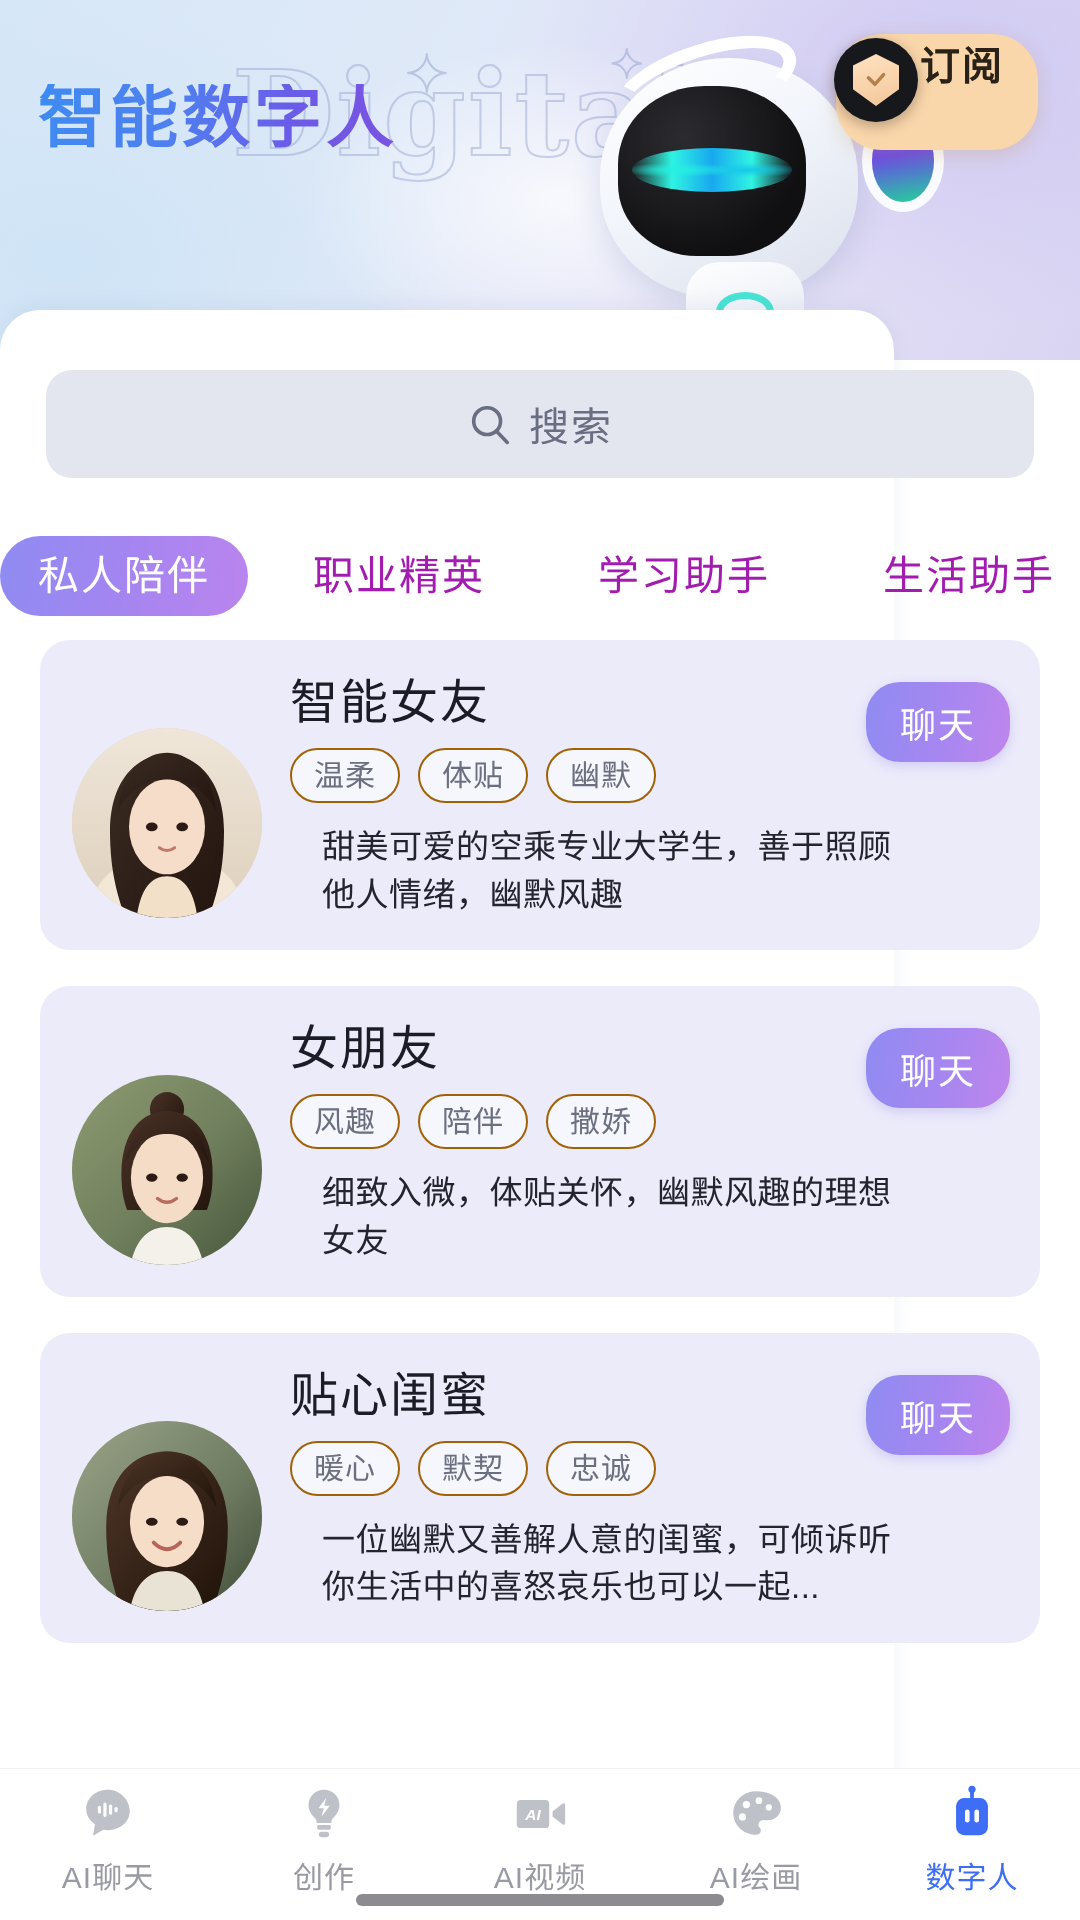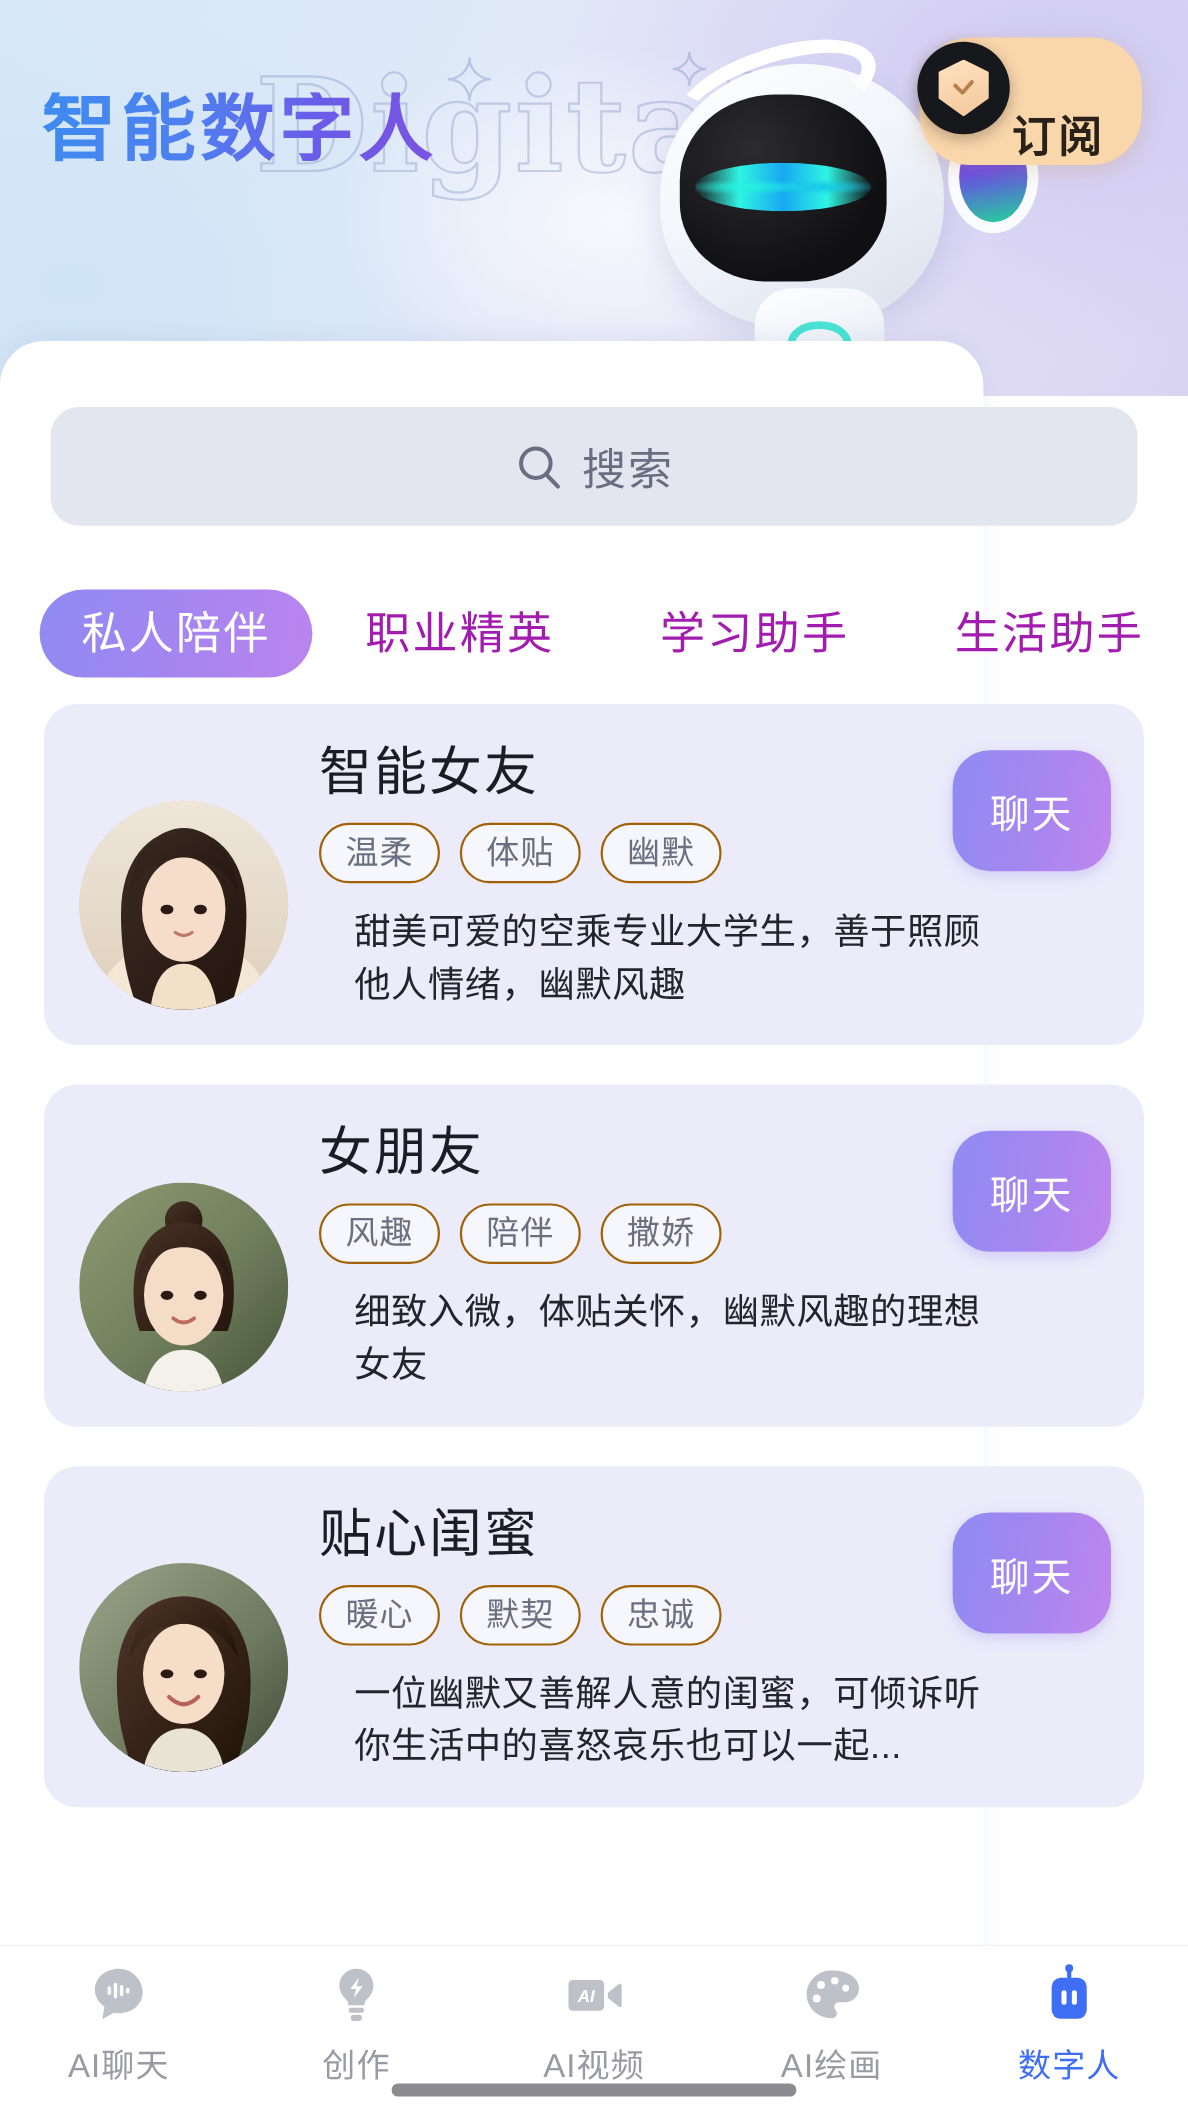--- a/index.html
+++ b/index.html
@@ -144,21 +144,21 @@
     border-radius: 50%;
   }
 
   
   .subscribe {
     position: absolute;
     left: 836px; top: 34px;
     height: 116px;
     padding: 0 34px 0 84px;
     display: flex;
-    align-items: flex-end;
+    align-items: flex-start;
     border-radius: 46px;
     background: #fad6ab;
     color: #2a2218;
     font-size: 40px;
     font-weight: 700;
     letter-spacing: 2px;
     box-shadow: 0 6px 18px rgba(190,140,70,.22);
     cursor: pointer;
   }
   .subscribe-badge {
@@ -214,22 +214,21 @@
   }
 
   
   .tabs {
     position: absolute;
     left: 0; top: 218px;
     width: 1080px;
     height: 96px;
     display: flex;
     align-items: center;
-    gap: 0;
-    padding-left: 36px;
+    gap: 17px;
     overflow: hidden;
   }
   .tab {
     flex: 0 0 auto;
     font-size: 41px;
     color: #a21caf;
     letter-spacing: 2px;
     padding: 0 48px;
     height: 80px;
     line-height: 80px;
@@ -313,21 +312,21 @@
     margin-left: 32px;
   }
   .chat-btn {
     position: absolute;
     right: 30px; top: 42px;
     background: linear-gradient(100deg, #8f8bf2 0%, #a786f0 55%, #bf86ed 100%);
     color: #ffffff;
     font-size: 36px;
     letter-spacing: 2px;
     border-radius: 34px;
-    padding: 29px 34px;
+    padding: 14px 34px;
     border: none;
     cursor: pointer;
     box-shadow: 0 4px 12px rgba(140,125,235,.28);
   }
 
   
   .bottom-nav {
     position: absolute;
     left: 0; bottom: 0;
     width: 1080px;

